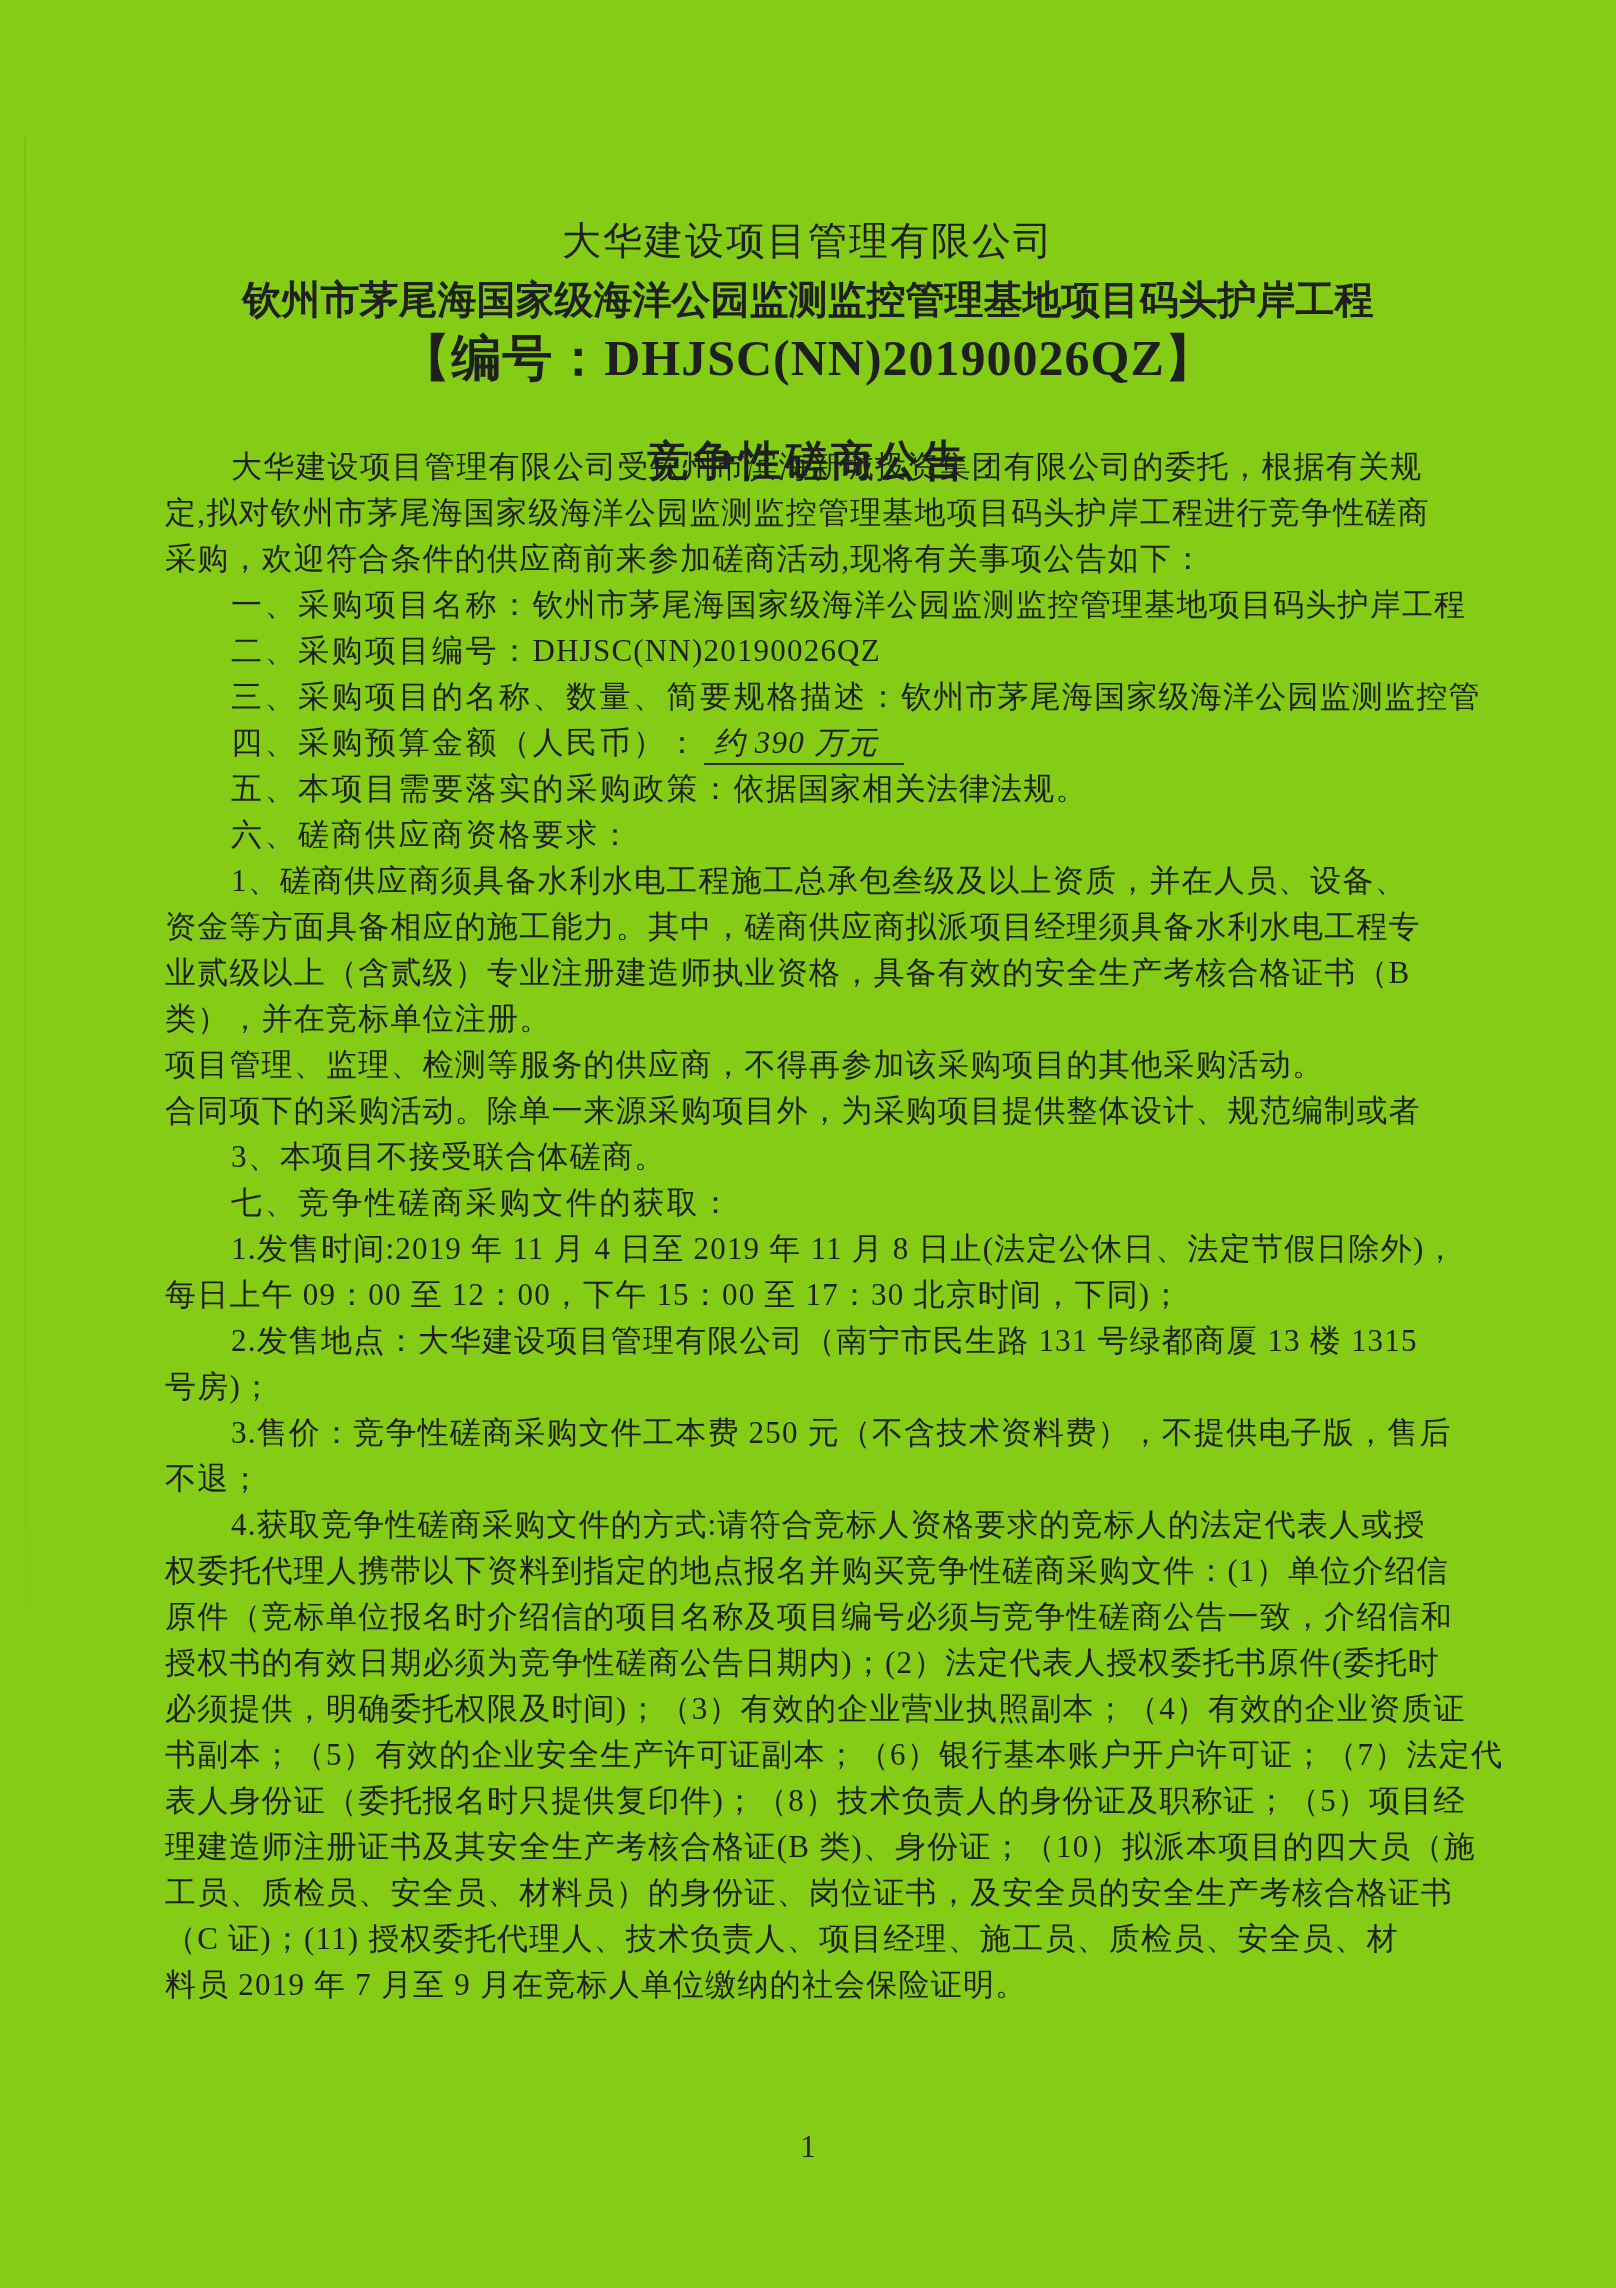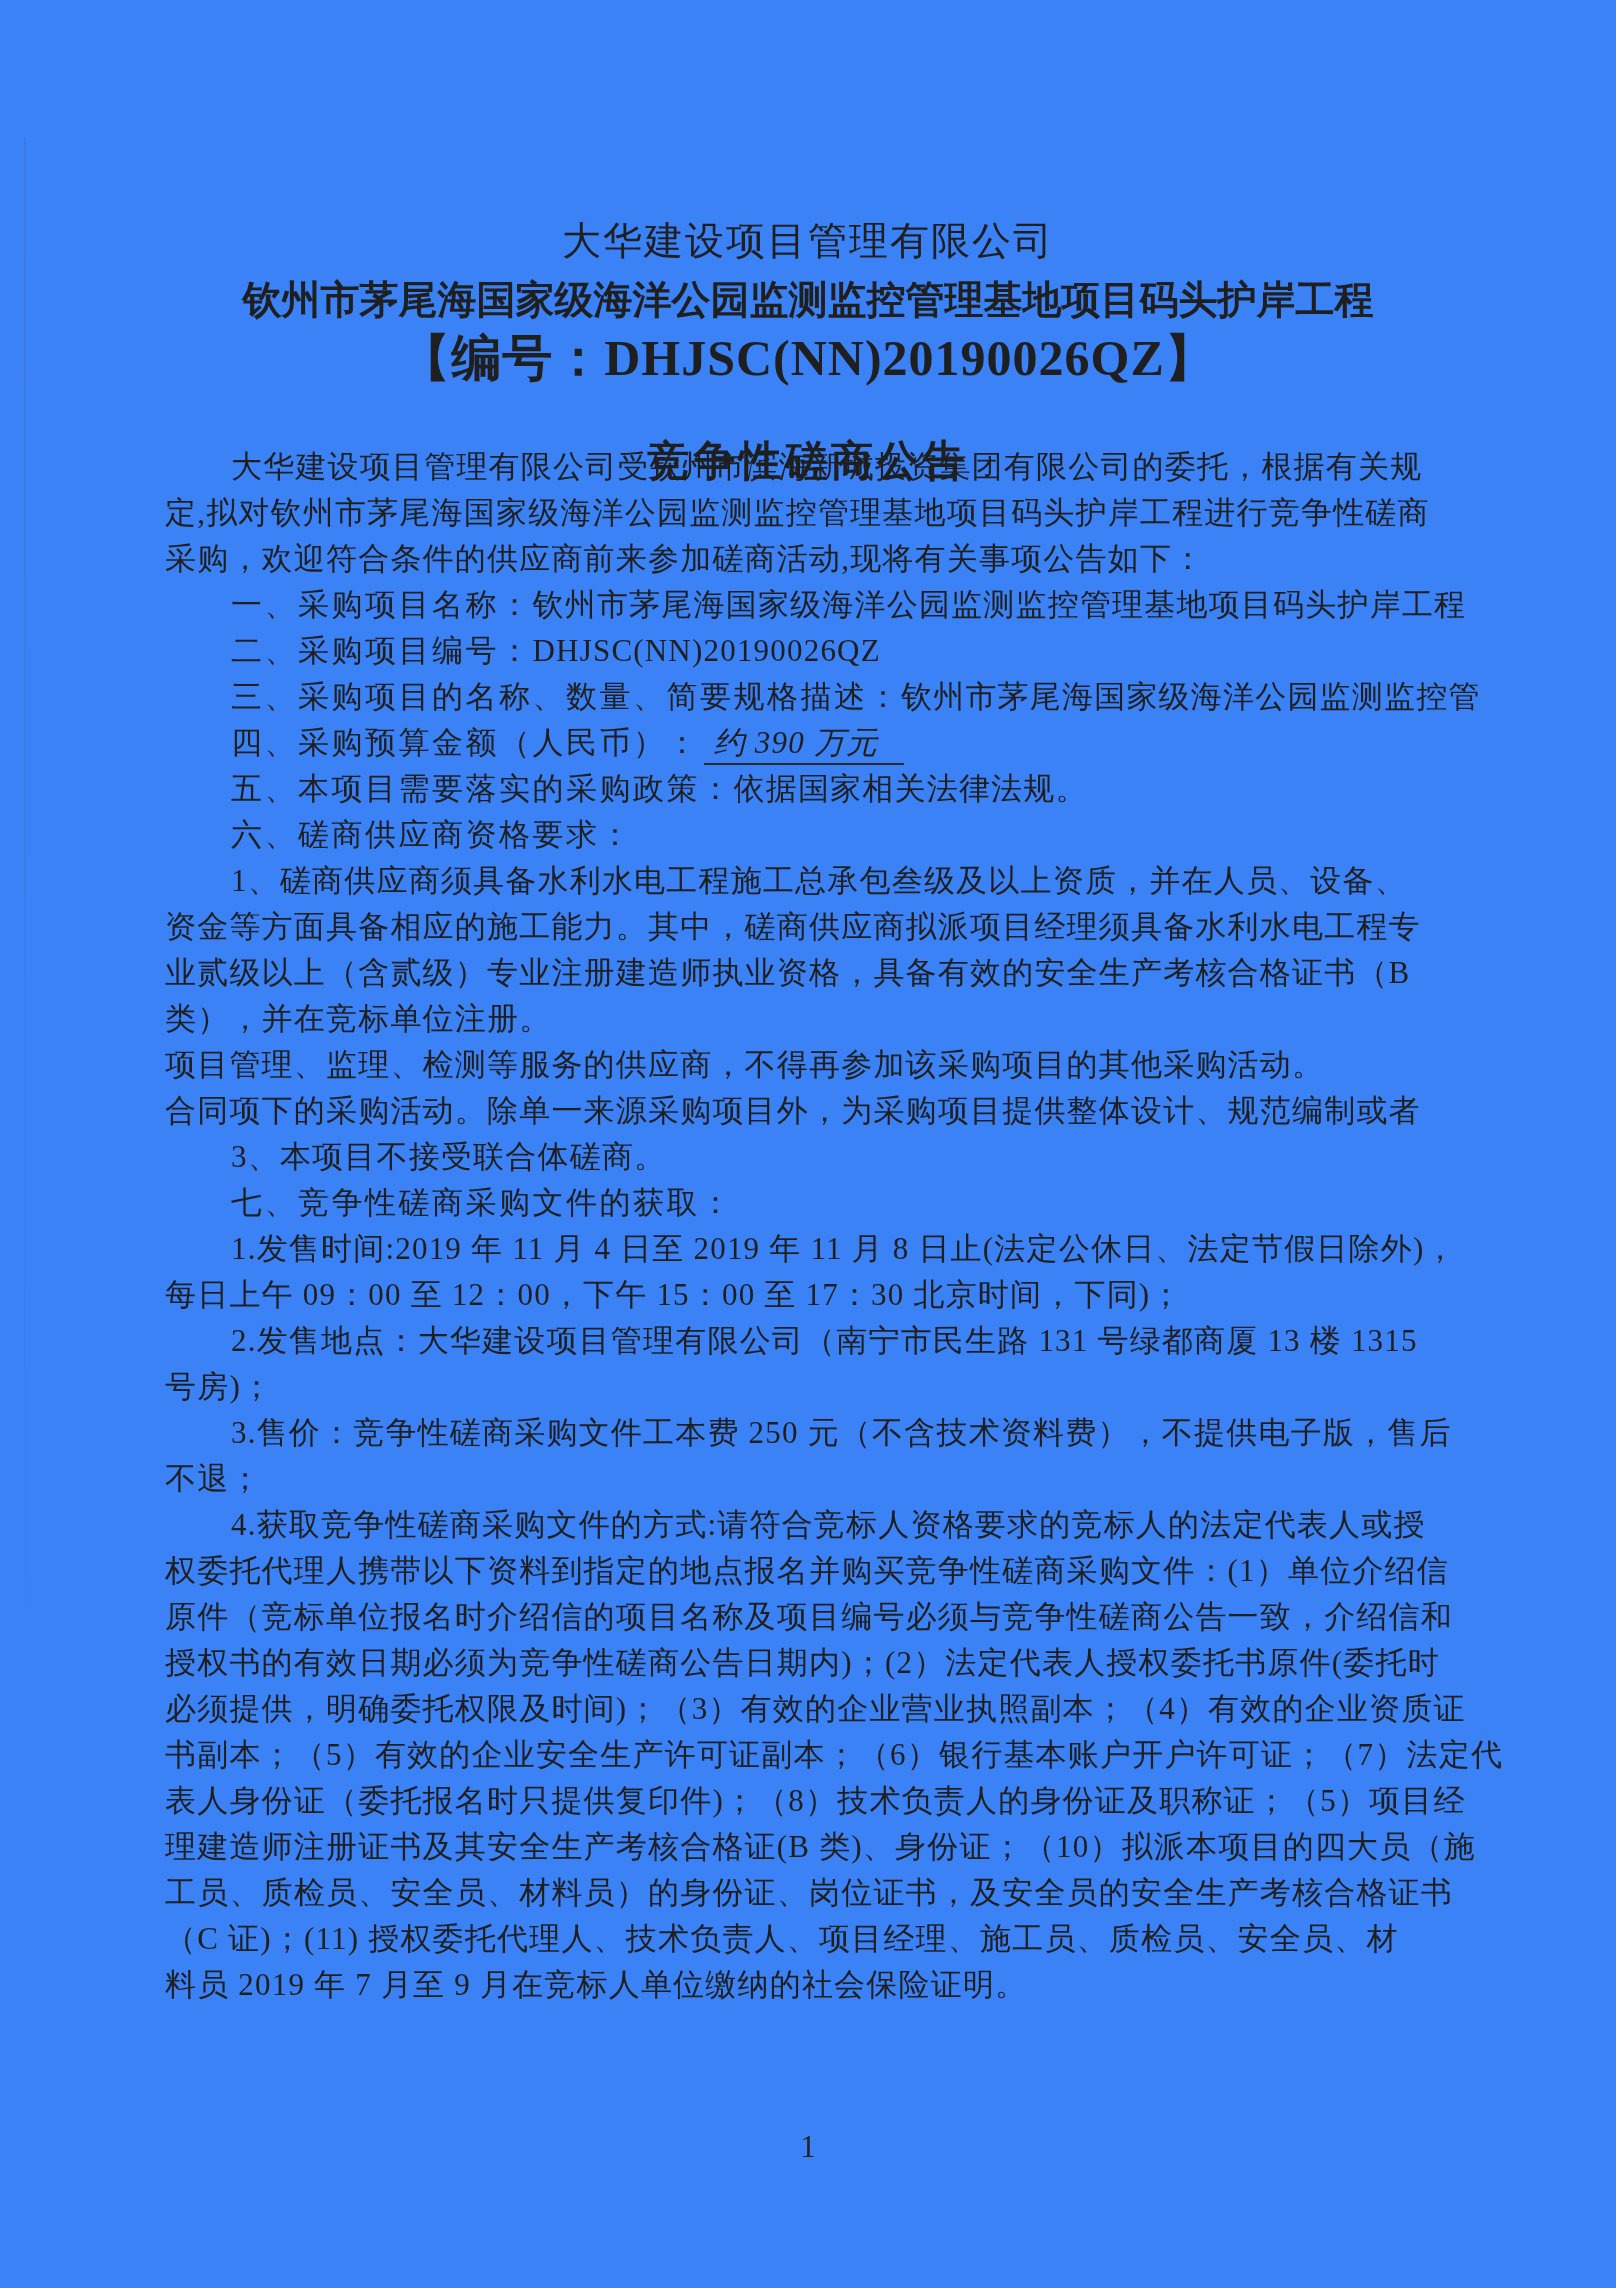--- a/index.html
+++ b/index.html
@@ -1,20 +1,20 @@
 <!DOCTYPE html>
 <html><head>
 <meta charset="utf-8">
 <style>
   html,body{margin:0;padding:0;background:#e9e9e9;}
   .page{
     position:relative;
     width:1616px;height:2289px;
     margin:0 auto;
-    background:#3b82f6;
+    background:#84cc16;
     overflow:hidden;
     font-family:"Liberation Serif","DejaVu Serif",serif;
     color:#1f1f1f;
   }
   
   .artifact-line{
     position:absolute;left:23.5px;top:137px;width:2px;height:1470px;
     background:linear-gradient(to bottom, rgba(0,0,0,0.06), rgba(0,0,0,0.012));
   }
   .titles{

